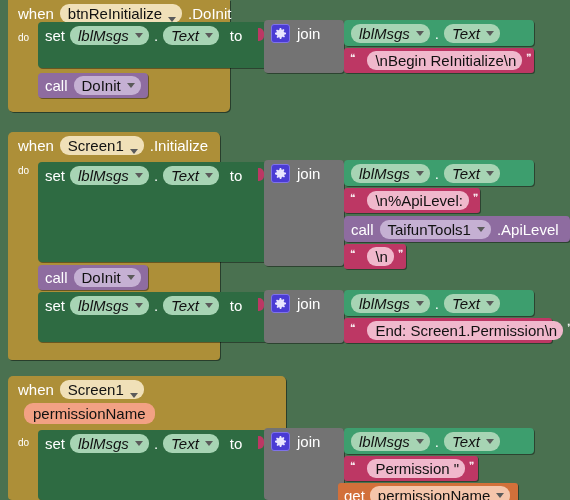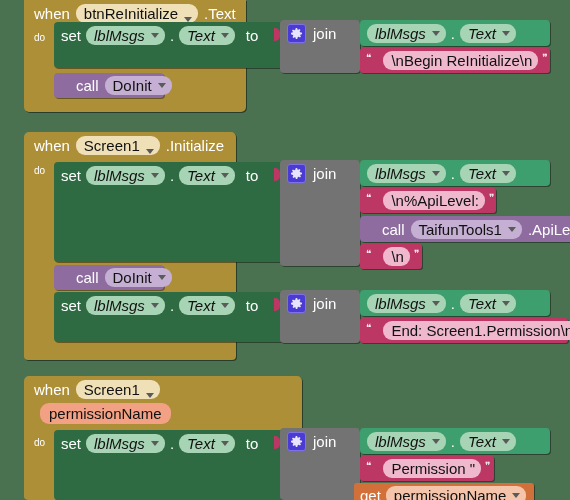--- a/index.html
+++ b/index.html
@@ -3,21 +3,21 @@
 <meta charset="utf-8">
 <style>
   html,body{margin:0;padding:0;}
   body{
     width:570px;height:500px;
     background:#4a7150;
     font-family:"Liberation Sans", sans-serif;
     overflow:hidden;
     position:relative;
   }
-  .canvas{position:absolute;left:16px;top:0;width:479px;height:500px;}
+  .canvas{position:absolute;left:0;top:0;width:479px;height:500px;}
 
   
   .blk{position:absolute;box-sizing:border-box;}
   .shadow{box-shadow:1px 1px 0 rgba(0,0,0,.45);}
 
   
   .hat{
     background:#ad8f38;
     border-radius:5px 5px 4px 4px;
     color:#fff;
@@ -48,21 +48,21 @@
   }
 
   
   .callblk{
     background:#8e6ca0;
     border-radius:4px;color:#fff;
     box-shadow:1px 1px 0 rgba(0,0,0,.4);
   }
   .callrow{
     display:flex;align-items:center;gap:6px;
-    height:24px;padding:0 22px;font-size:15px;white-space:nowrap;
+    height:24px;padding:0 7px;font-size:15px;white-space:nowrap;
   }
 
   
   .joinblk{
     background:#737373;
     border-radius:4px;color:#fff;
     box-shadow:1px 1px 0 rgba(0,0,0,.4);
     text-align:center;
   }
   .joinhdr{
@@ -127,21 +127,21 @@
 
 <div class="canvas">
 
   <div class="blk hat shadow" style="left:8px;top:0px;width:222px;height:112px;border-radius:0 0 5px 5px;">
     <div class="hdr">
       <span>when</span>
       <span class="fld gold">
         <span>btnReInitialize</span>
         <span class="caret"></span>
       </span>
-      <span>.Text</span>
+      <span>.DoInit</span>
     </div>
     <div class="dolbl" style="top:32px;">do</div>
   </div>
 
   <div class="blk setblk" style="left:38px;top:22px;width:242px;height:46px;">
     <div class="setrow">
       <span>set</span>
       <span class="fld green">
         <span>lblMsgs</span>
         <span class="caret"></span>

